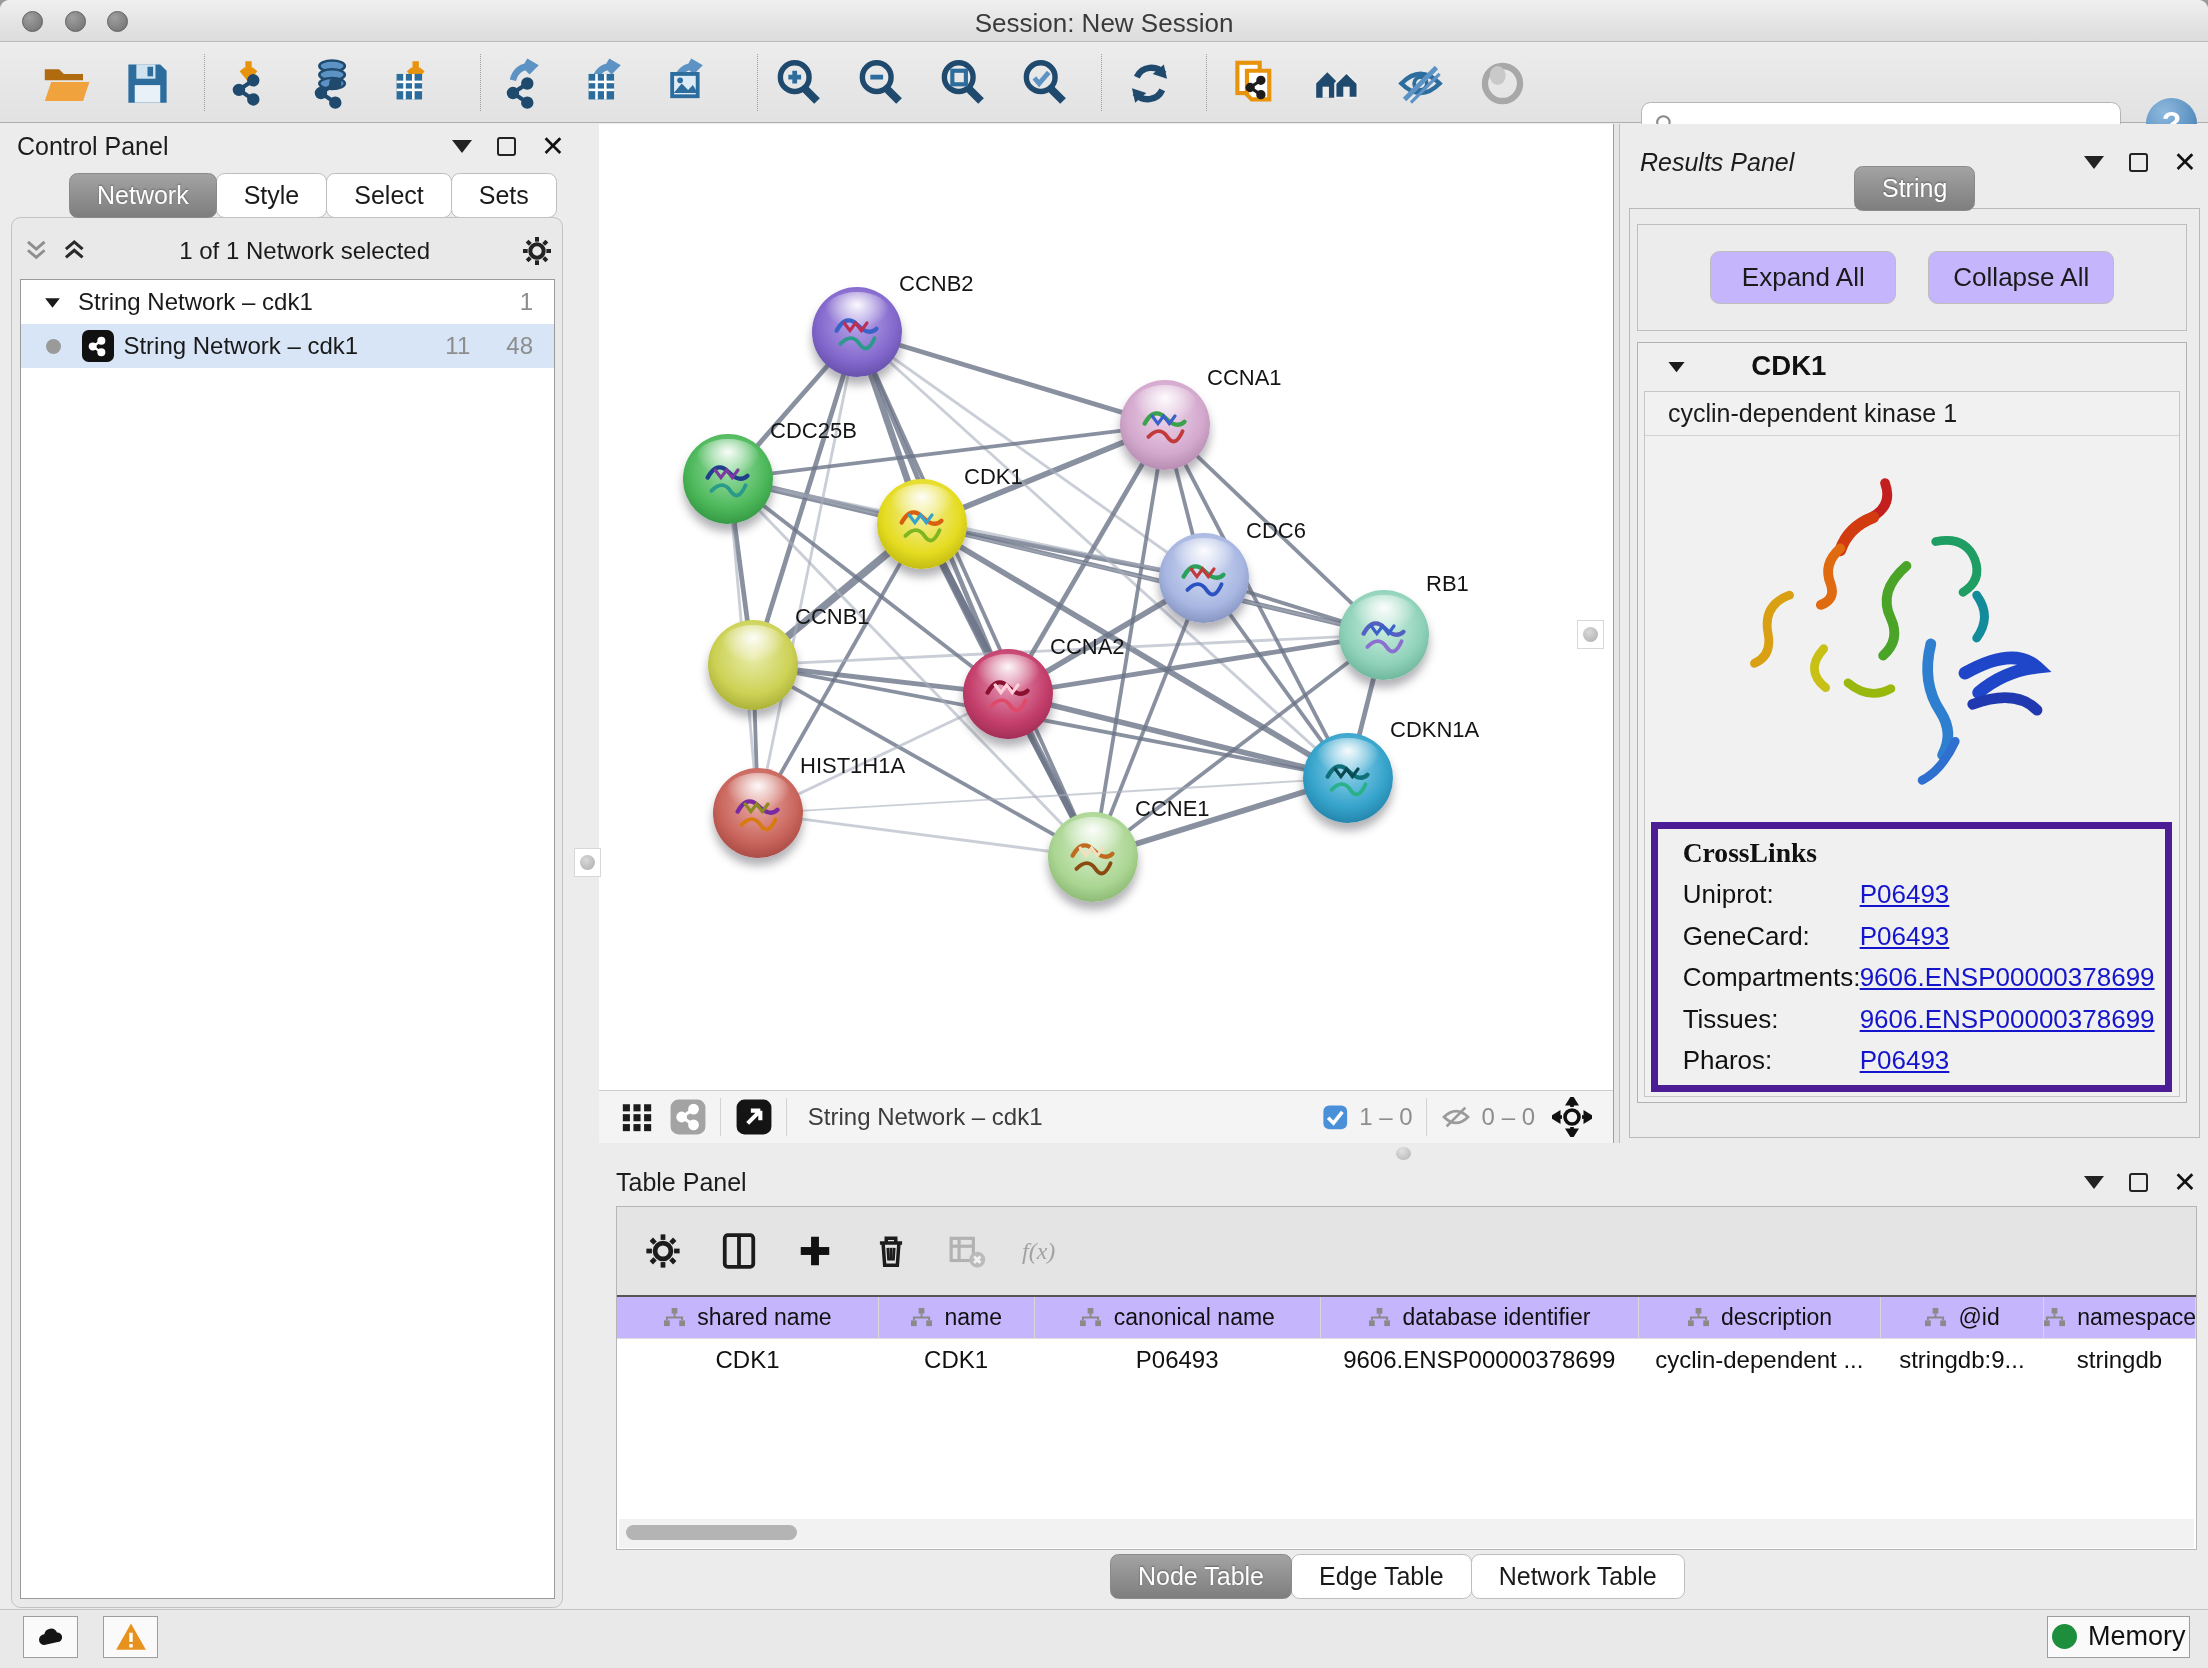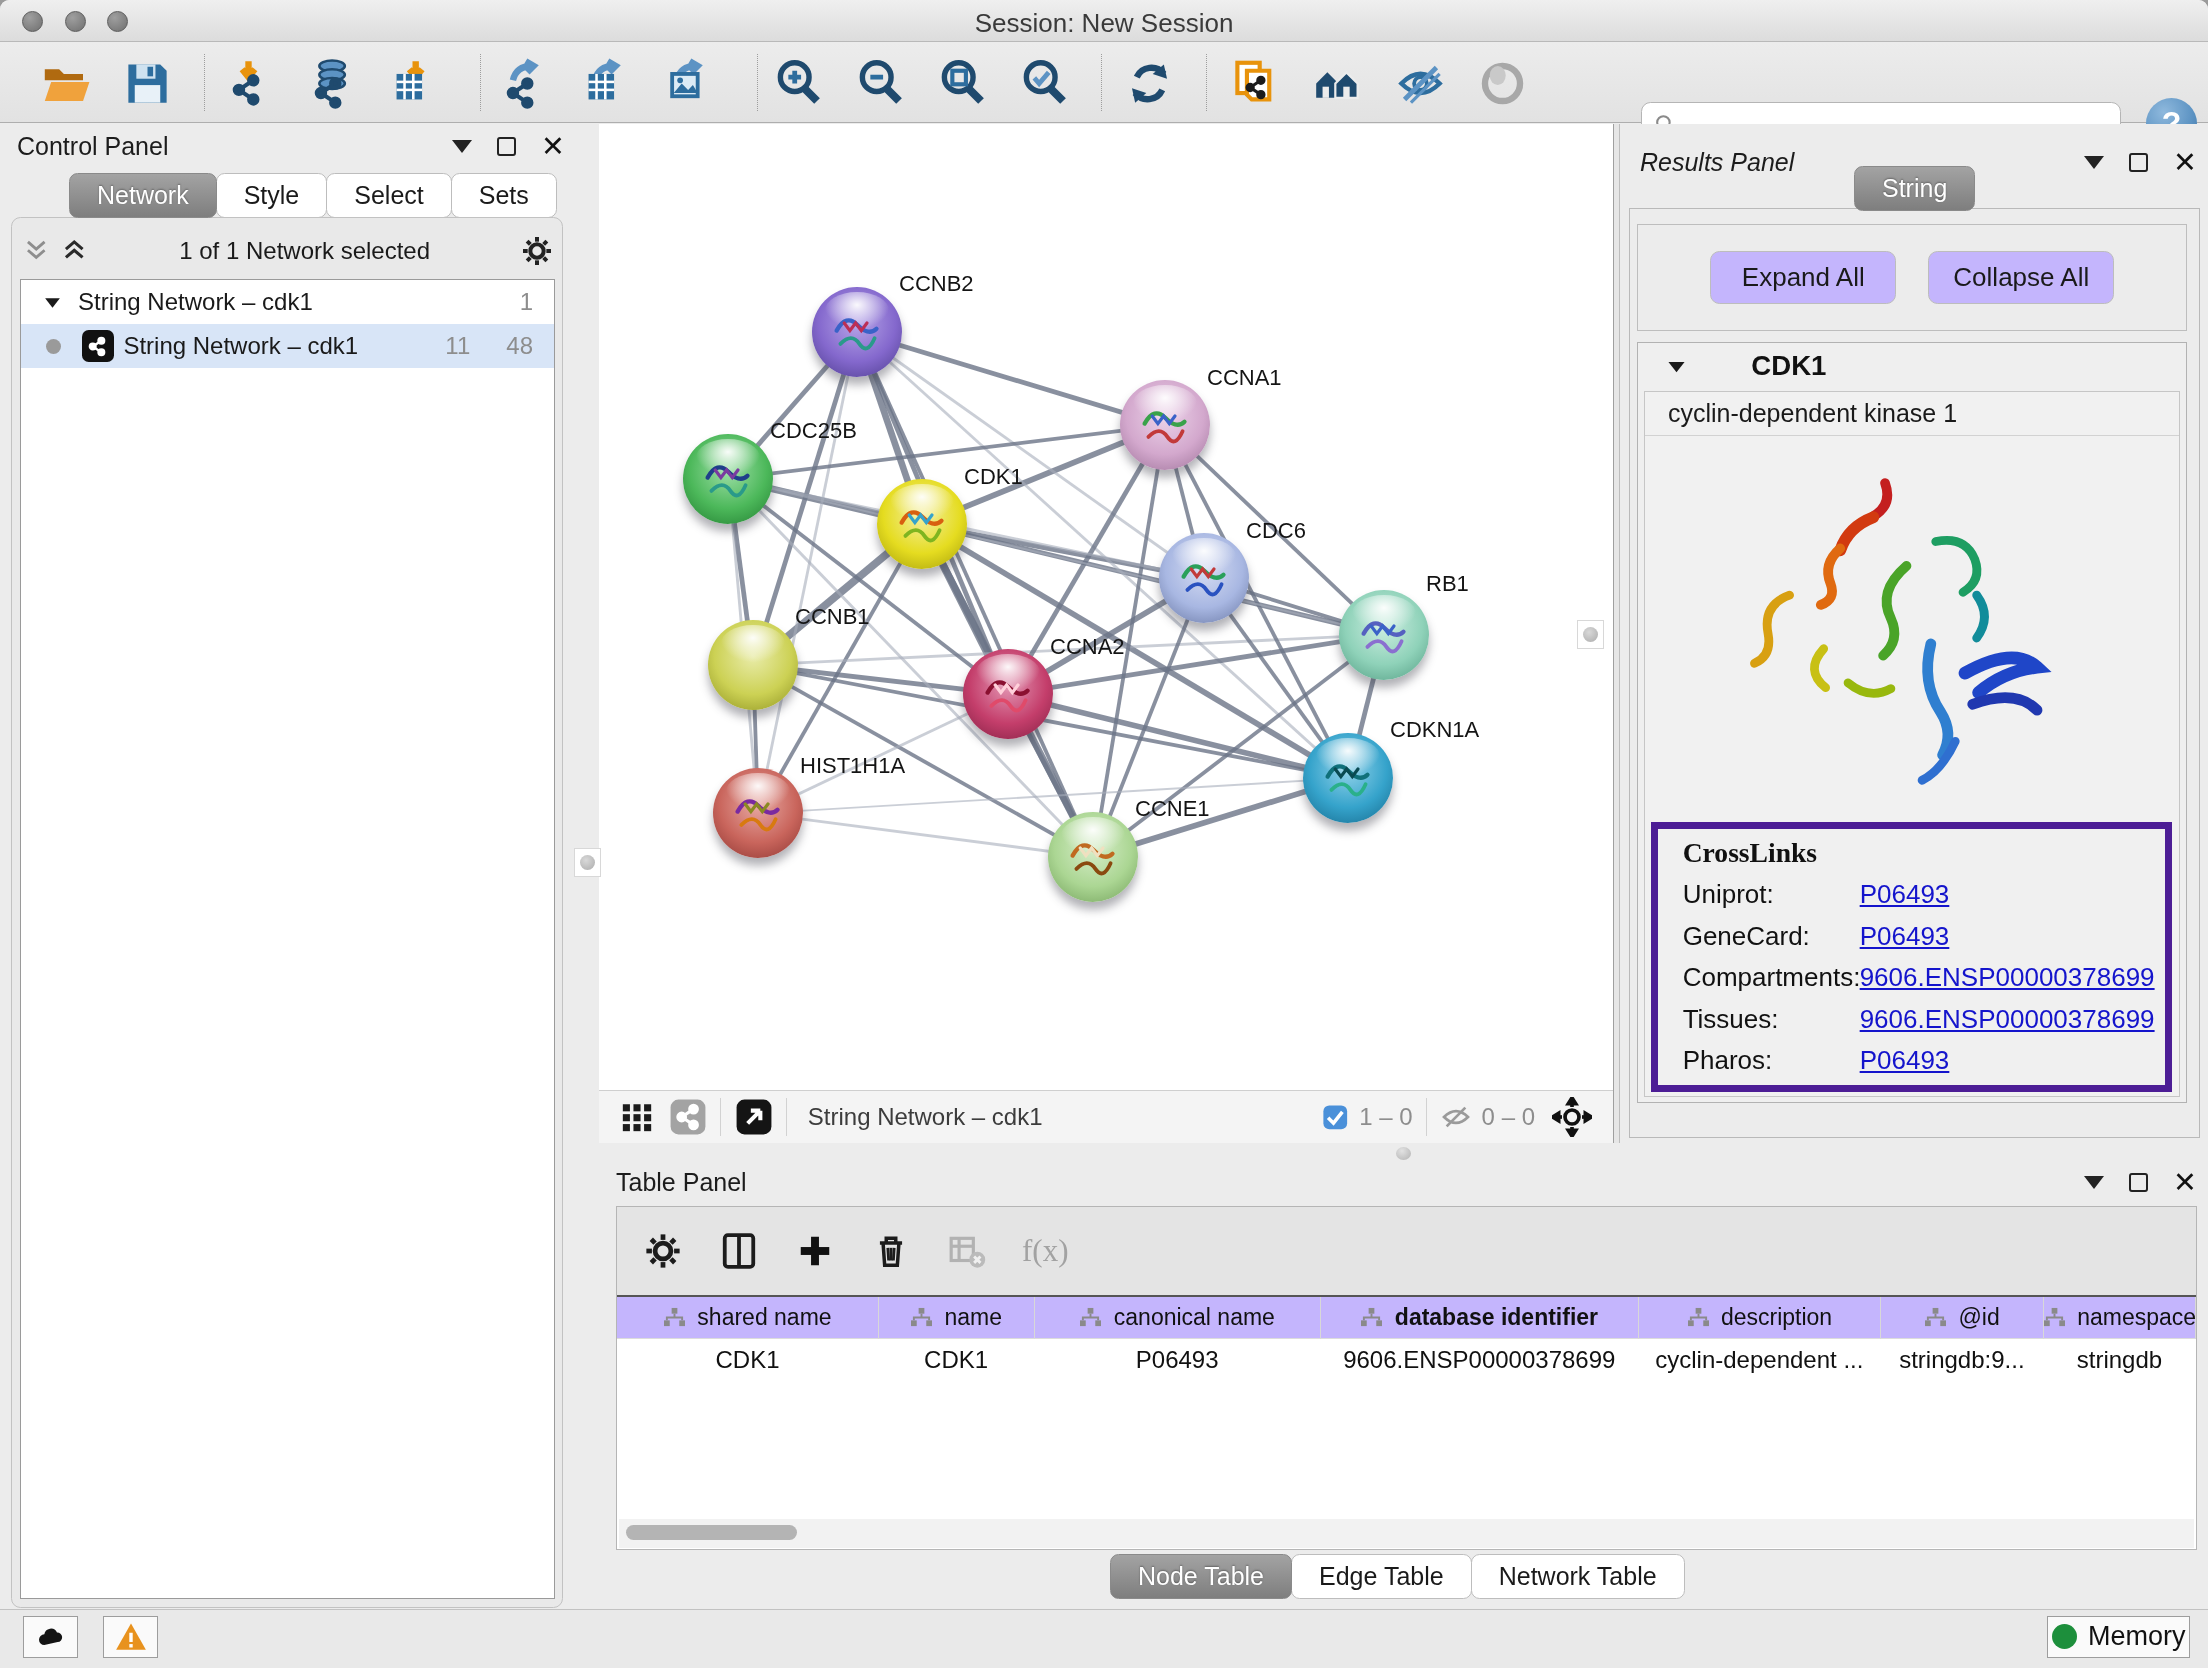--- a/index.html
+++ b/index.html
@@ -101,21 +101,21 @@
   .cl-label{width:177px;color:#111;font-family:inherit;}
   .cl-value{color:#1414cc;text-decoration:underline;font-family:inherit;}
 
   
   #table-panel{position:absolute;left:599px;top:1164px;width:1609px;height:455px;background:#ececec;}
   #tp-header{position:absolute;left:17px;top:3.8px;width:1581px;display:flex;justify-content:space-between;align-items:center;}
   #tp-box{position:absolute;left:17px;top:42px;width:1581px;height:344px;border:1px solid #b5b5b5;background:#fff;}
   #tp-toolbar{height:88px;background:#e4e4e4;display:flex;align-items:center;gap:34px;padding-left:25px;}
   #tp-toolbar .tb-icon{width:42px;height:42px;}
   #tp-toolbar .tb-icon svg{width:38px;height:38px;}
-  #fx-label{font-size:31px;color:#a2a2a2;font-family:"Liberation Serif","DejaVu Serif",serif;}
+  #fx-label{font-size:24px;color:#a2a2a2;font-family:"Liberation Serif","DejaVu Serif",serif;font-style:italic;}
   #tbl{position:absolute;left:0;top:88px;width:1579px;border-collapse:collapse;table-layout:fixed;}
   #tbl thead tr{height:42px;background:#c4b5fd;border-top:2.9px solid #555;border-bottom:1px solid #dcdcdc;}
   #tbl th{font-weight:normal;font-size:23px;color:#111;border-right:1px solid #d8d8d8;overflow:hidden;white-space:nowrap;}
   .th-inner{display:flex;align-items:center;justify-content:center;gap:11.4px;}
   .th-inner svg{width:23px;height:21px;flex:0 0 auto;}
   #tbl td{height:44px;font-size:24px;color:#111;text-align:center;overflow:hidden;white-space:nowrap;}
   #tp-scroll{position:absolute;left:1.9px;top:312px;width:1575px;height:28.5px;background:#f2f2f2;}
   #tp-thumb{position:absolute;left:7.6px;top:5.7px;width:171px;height:15px;border-radius:7.6px;background:#b4b4b4;}
   #tp-tabs{position:absolute;left:512px;top:390px;display:flex;}
 
@@ -839,21 +839,21 @@
                     <g fill="#8a8a8a">
                       <rect x="9" y="1" width="6" height="6"></rect>
                       <rect x="1" y="14" width="6" height="6"></rect>
                       <rect x="17" y="14" width="6" height="6"></rect>
                       <path d="M12 7 v4 M4 14 v-3 h16 v3" stroke="#8a8a8a" stroke-width="2" fill="none"></path>
                     </g>
                   </svg>
                   <span>canonical name</span>
                 </span>
               </th>
-              <th style="width: 318px; font-weight: bold;">
+              <th style="width: 318px;">
                 <span class="th-inner">
                   <svg viewBox="0 0 24 22">
                     <g fill="#8a8a8a">
                       <rect x="9" y="1" width="6" height="6"></rect>
                       <rect x="1" y="14" width="6" height="6"></rect>
                       <rect x="17" y="14" width="6" height="6"></rect>
                       <path d="M12 7 v4 M4 14 v-3 h16 v3" stroke="#8a8a8a" stroke-width="2" fill="none"></path>
                     </g>
                   </svg>
                   <span>database identifier</span>

